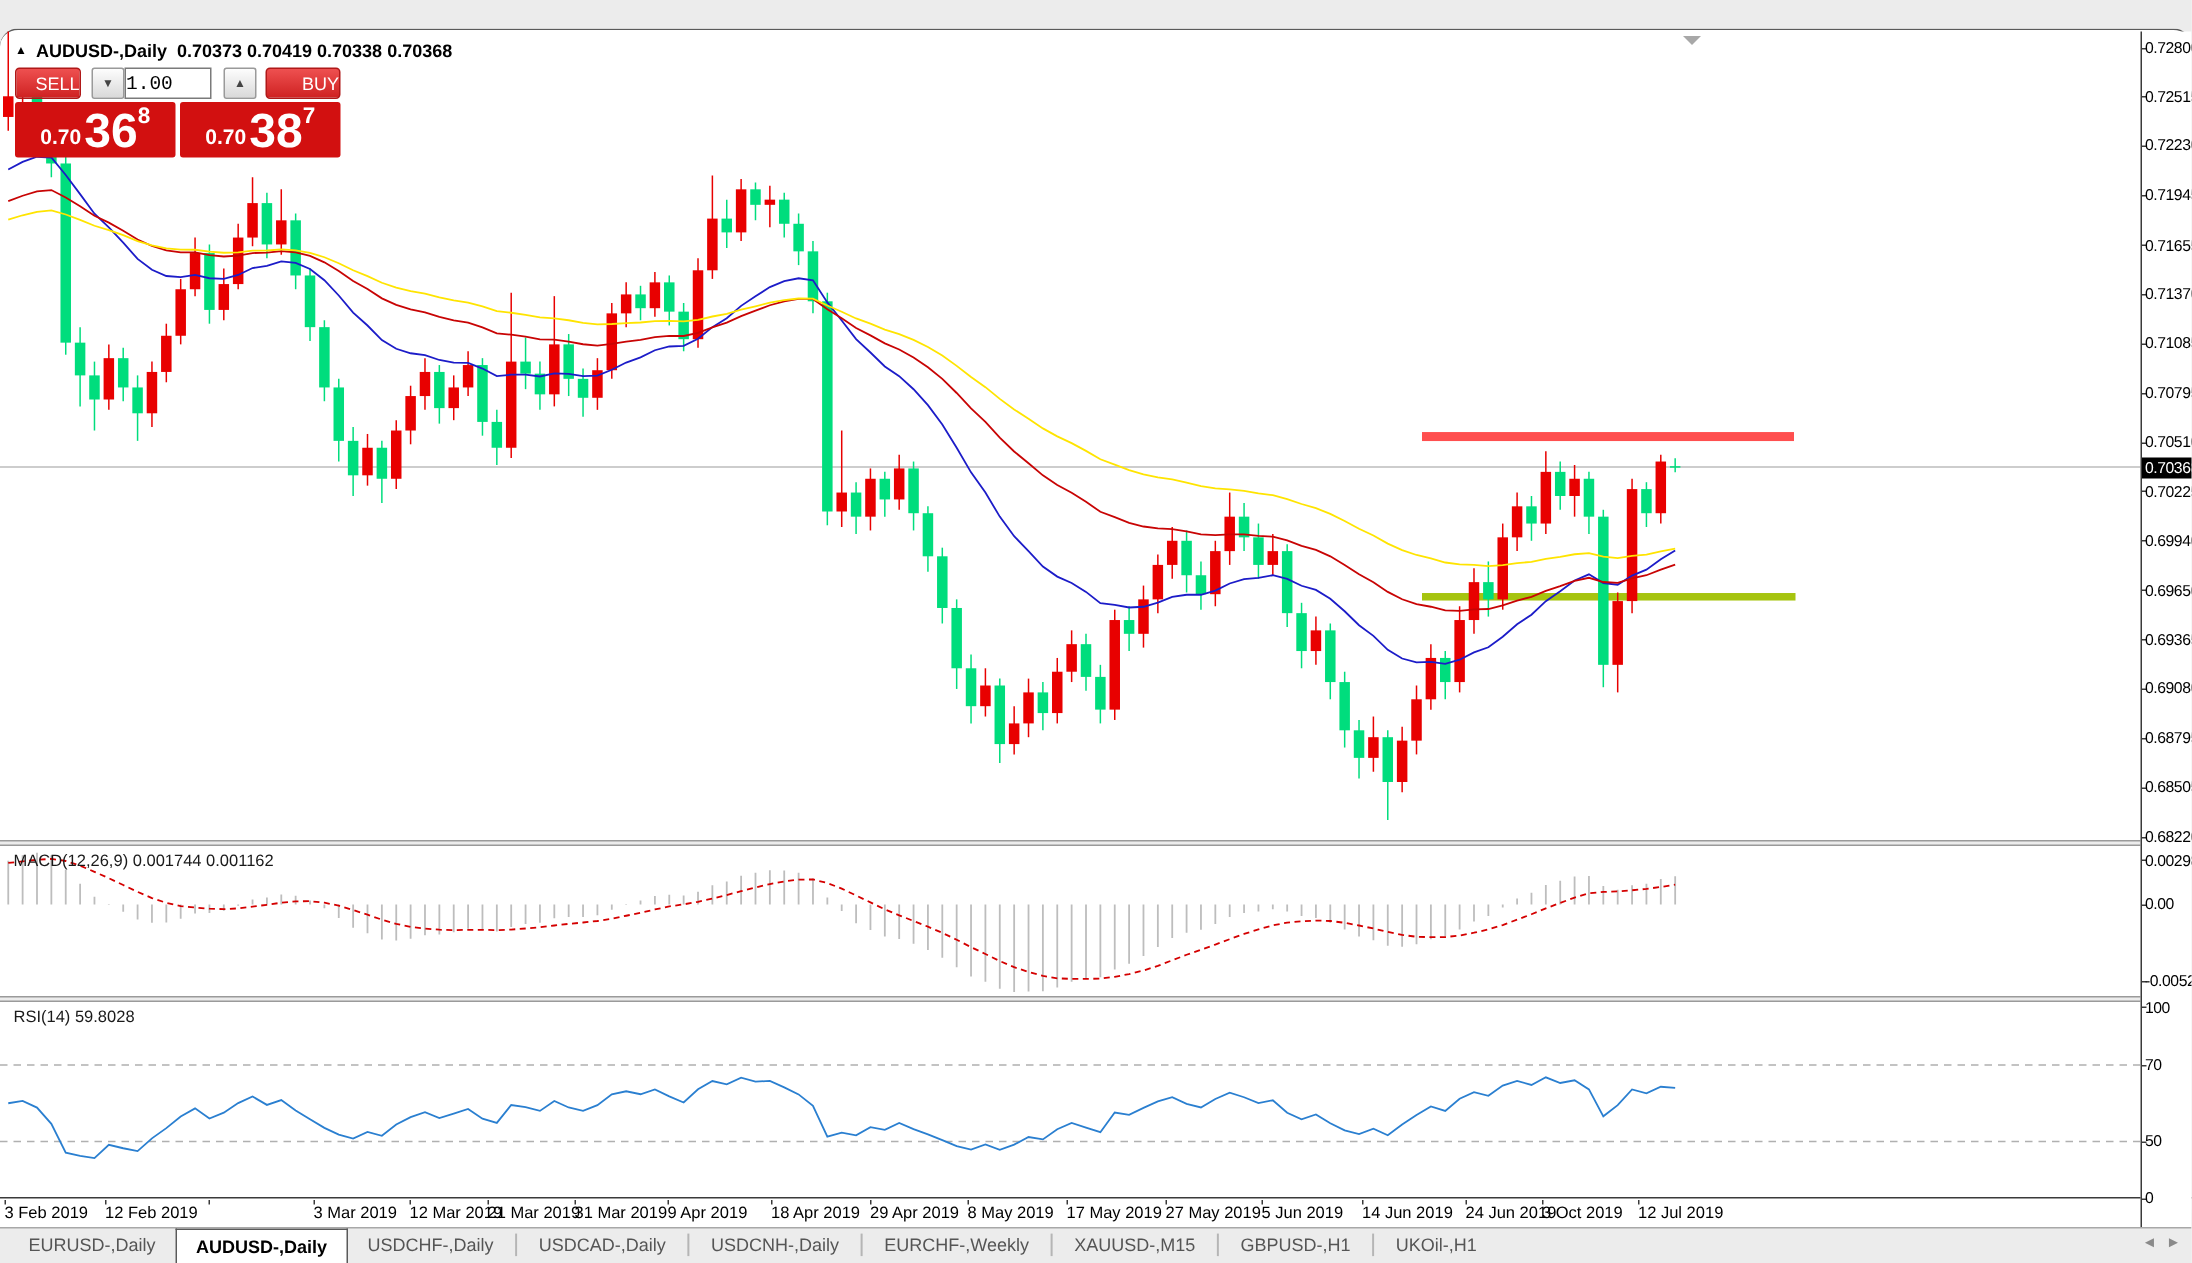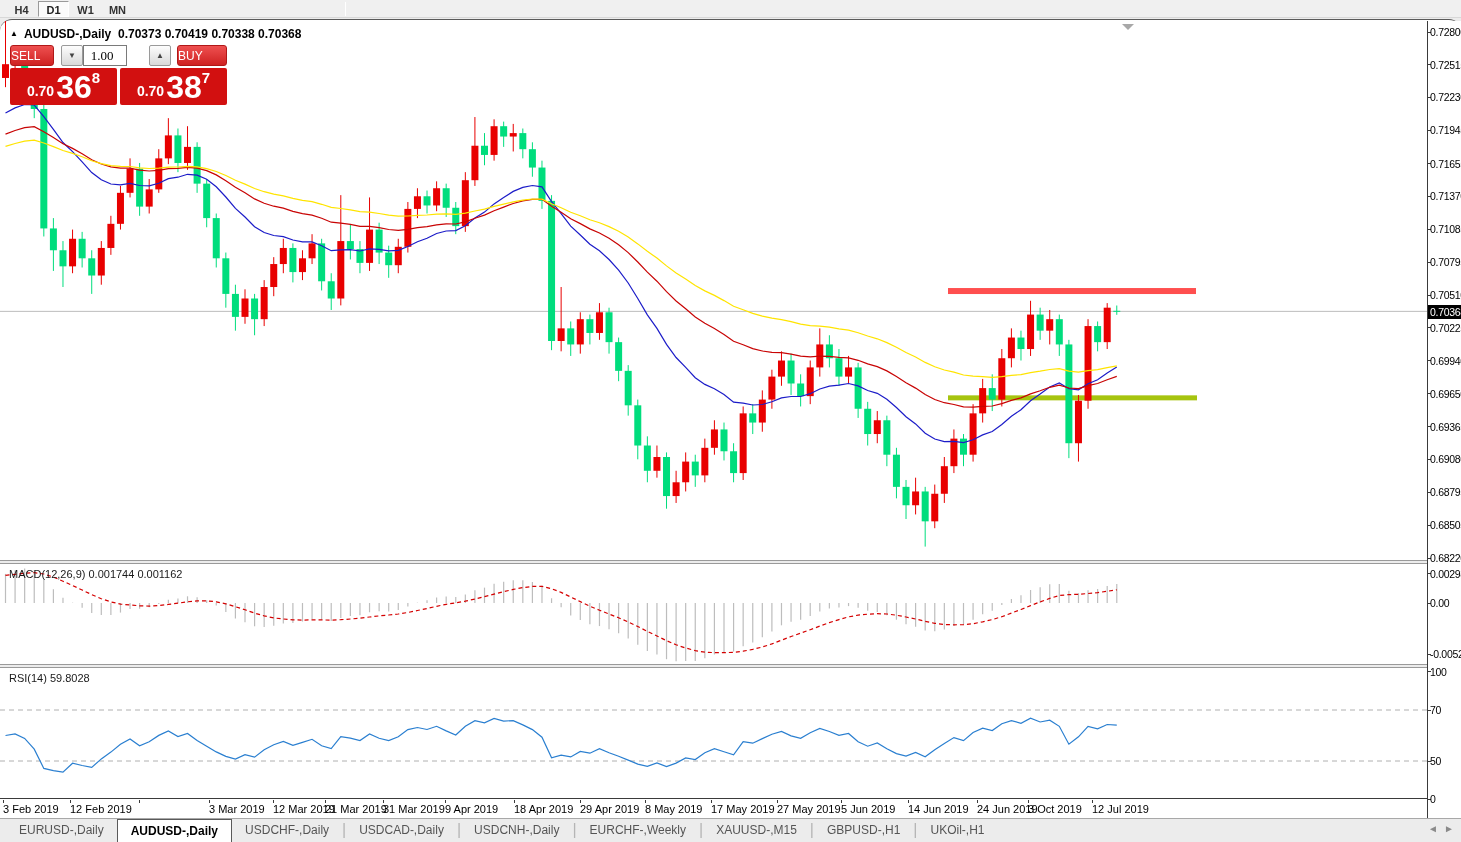--- a/index.html
+++ b/index.html
@@ -35,31 +35,31 @@
                   border-top:6px solid #a8a8a8; }
 
   .pane-label { position:absolute; left:9px; font-size:11px; color:#1a1a1a; white-space:nowrap; }
   #chart-title-row { position:absolute; left:10px; top:6px; font-size:12px; font-weight:bold;
                      color:#000; white-space:nowrap; }
   #chart-title-row .tri { font-size:8px; vertical-align:2px; margin-right:6px; }
 
   
   .trade-panel { position:absolute; left:10px; top:24px; width:217px; }
   .tp-row1 { position:relative; height:21px; }
-  .tp-btn { position:absolute; top:0; height:21px; color:#fff; font-size:12px; text-align:left;
+  .tp-btn { position:absolute; top:0; height:21px; color:#fff; font-size:12px; text-align:right;
             line-height:20px; background:linear-gradient(#ee5050,#cf2222); border:1px solid #b01818;
             border-radius:3px; cursor:pointer; }
   .sell-btn { left:0; width:44px; } .buy-btn { left:167px; width:50px; }
   .spin { position:absolute; top:0; width:22px; height:21px; border:1px solid #9a9a9a;
           background:linear-gradient(#fdfdfd,#d9d9d9); border-radius:2px; text-align:center;
           font-size:8px; color:#444; line-height:20px; cursor:pointer; }
   .spin-down { left:51px; } .spin-up { left:139px; }
-  .vol-input { position:absolute; left:73px; top:0; width:44px; height:21px; border:1px solid #7a7a7a;
-               background:#fff; font-size:13px; text-align:center; padding-right:6px;
-               font-family:Liberation Serif, serif; }
+  .vol-input { position:absolute; left:73px; top:0; width:58px; height:21px; border:1px solid #7a7a7a;
+               background:#fff; font-size:13px; text-align:left; padding-right:6px;
+               font-family:Liberation Mono, monospace; }
   .tp-row2 { position:relative; margin-top:2px; height:37px; }
   .price-box { position:absolute; top:0; width:107px; height:37px; background:#d21010;
                border-radius:2px; color:#fff; display:flex; align-items:flex-end;
                justify-content:center; padding-bottom:2px; cursor:pointer; }
   .pb-left { left:0; } .pb-right { left:110px; }
   .price-box .base { font-size:14px; font-weight:bold; margin:0 2px 4px 0; }
   .price-box .big  { font-size:32px; font-weight:bold; line-height:32px; }
   .price-box .sup  { font-size:15px; font-weight:bold; align-self:flex-start; margin-top:1px; }
 
   
@@ -87,27 +87,20 @@
                 font-weight:bold; margin-top:0; }
   .tab-sep { display:inline-block; color:#b5b5b5; vertical-align:top; line-height:22px; }
   .tab-scroll { position:absolute; right:4px; top:4px; font-size:10px; color:#8a8a8a; }
   .tab-scroll span { display:inline-block; width:16px; text-align:center; cursor:pointer; }
 </style>
 </head>
 <body>
 
 <div class="app">
 
-  <div class="toolbar">
-    <div class="tf-btn" style="left:6px">H4</div>
-    <div class="tf-btn active" style="left:38px">D1</div>
-    <div class="tf-btn" style="left:70px">W1</div>
-    <div class="tf-btn" style="left:102px">MN</div>
-    <div class="tb-sep"></div>
-  </div>
 
   <div class="chart-window">
     <div class="plot">
       <svg id="main-svg" class="pane" width="1427" height="538">
           <line x1="0" y1="290.3637916310848" x2="1427" y2="290.3637916310848" stroke="#bcbcbc" stroke-width="1"></line>
           <rect x="948" y="267.03373185311676" width="248" height="6" fill="#ff4f4f"></rect>
           <rect x="948" y="374.3526900085389" width="249" height="5" fill="#a6c40f"></rect>
           <line x1="5.5" y1="-9.648163962424704" x2="5.5" y2="66.1588385994886" stroke="#e80000" stroke-width="1"></line>
           <rect x="2" y="43.187019641333215" width="7" height="13.783091374892976" fill="#e80000"></rect>
           <line x1="15.08" y1="31.70111016225551" x2="15.08" y2="68.45602049530389" stroke="#e80000" stroke-width="1"></line>

